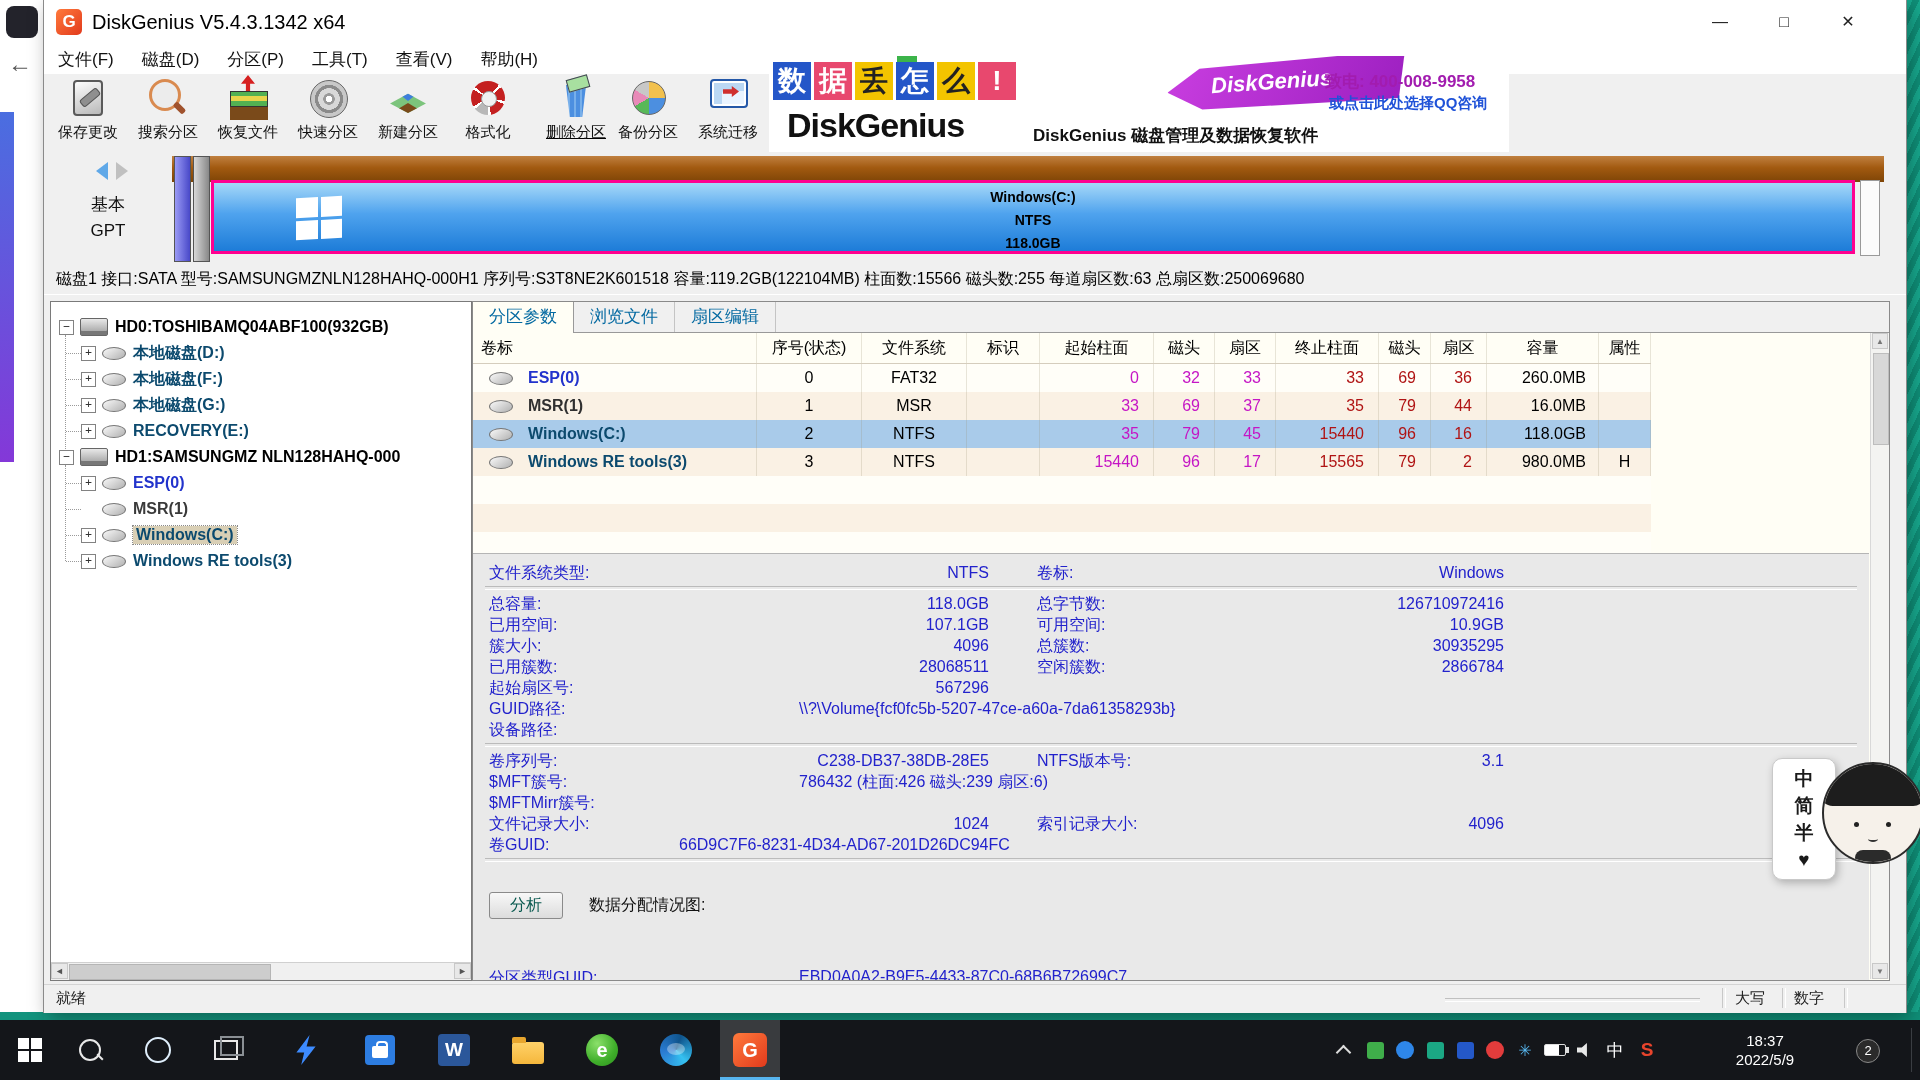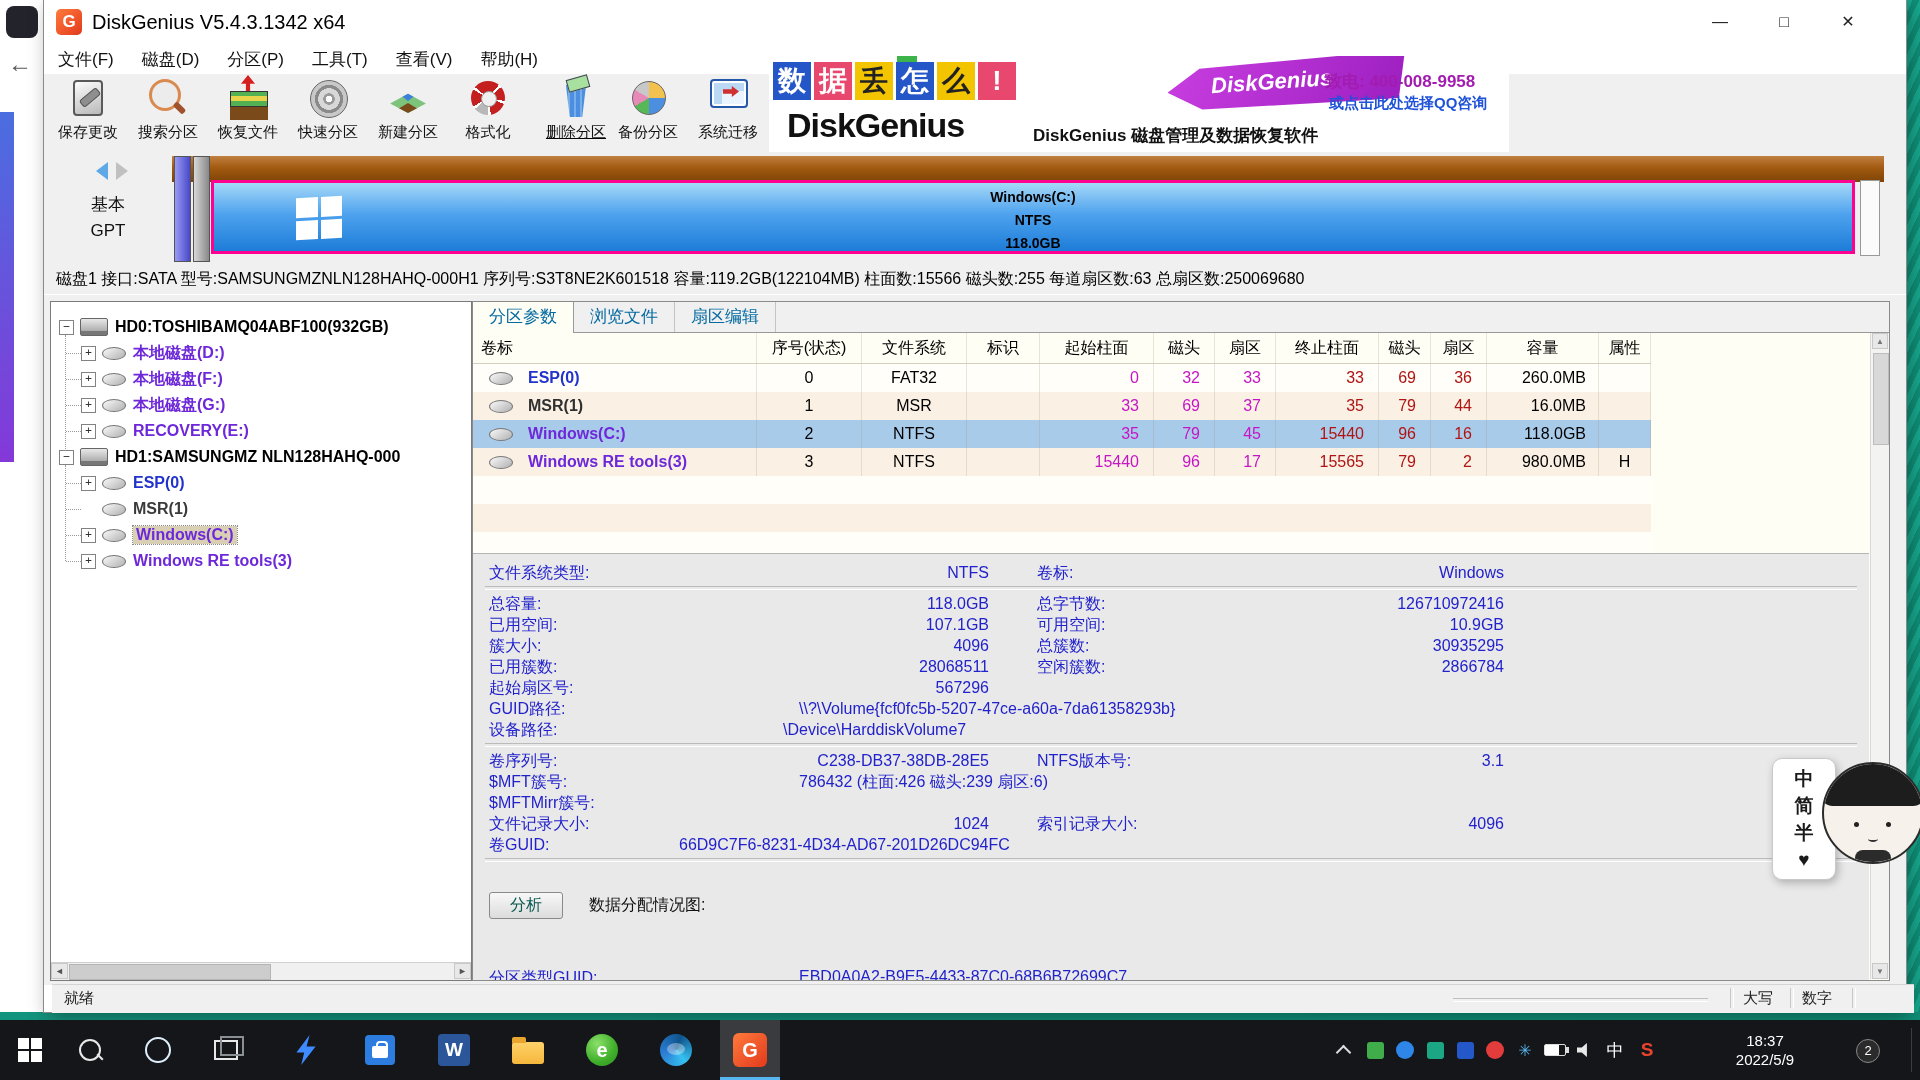--- a/index.html
+++ b/index.html
@@ -110,21 +110,21 @@
   .trow.lvl1{padding-left:30px;}
   .trow.lvl1::before{content:"";position:absolute;left:15px;top:13px;width:15px;border-top:1px dotted #9a9a9a;}
   .tguide{position:absolute;left:14px;width:1px;border-left:1px dotted #9a9a9a;}
   .expander{width:13px;height:13px;border:1px solid #828282;background:#fff;margin-right:6px;
     font-family:"DejaVu Sans Mono",monospace;font-size:11px;line-height:11px;text-align:center;color:#333;flex:none;font-weight:normal;}
   .exp-none{width:15px;height:13px;border:none;background:none;margin-right:6px;flex:none;}
   .ic-disk{width:26px;height:16px;border:1px solid #666;border-radius:2px;margin-right:7px;flex:none;
     background:linear-gradient(180deg,#e8e8e8,#9a9a9a);box-shadow:inset 0 -4px 0 #777;}
   .ic-part{width:22px;height:11px;border:1px solid #777;border-radius:50%;margin-right:7px;flex:none;
     background:linear-gradient(145deg,#fafafa,#b0b0b0);}
-  .n-black{color:#000;}.n-brown{color:#6d28d9;}.n-blue{color:#2233cc;}.n-gray{color:#3a3a3a;}.n-dark{color:#303030;}
+  .n-black{color:#000;}.n-brown{color:#0c4a6e;}.n-blue{color:#2233cc;}.n-gray{color:#3a3a3a;}.n-dark{color:#303030;}
   .trow.sel .tsel{background:#d9cfb5;outline:1px dotted #8a8a8a;padding:0 3px;}
   .hscroll{position:absolute;left:0;bottom:0;width:100%;height:17px;background:#f0f0f0;border-top:1px solid #d0d0d0;}
   .hs-arrow{position:absolute;top:0;width:17px;height:16px;background:#e8e8e8;border:1px solid #c8c8c8;
     font-size:9px;line-height:15px;text-align:center;color:#555;box-sizing:border-box;}
   .hs-thumb{position:absolute;left:18px;top:1px;width:200px;height:14px;background:#cdcdcd;border:1px solid #b5b5b5;}
   
   .rightpanel{position:absolute;left:428px;top:6px;width:1416px;height:678px;background:#fffef5;
     border:1px solid #8a8a8a;overflow:hidden;}
   .tabsbar{position:absolute;left:0;top:0;width:100%;height:30px;background:#f0f0f0;border-bottom:1px solid #999;display:flex;}
   .tab{padding:0 16px;line-height:30px;font-size:17px;color:#0369a1;border-right:1px solid #c4c4c4;}
@@ -164,21 +164,21 @@
   .analyze-btn{width:74px;height:27px;background:linear-gradient(#f8f8f8,#dcdcdc);border:1px solid #8a8a8a;
     border-radius:3px;font-size:16px;color:#0a5a50;font-family:inherit;}
   .analyze-cap{margin-left:26px;font-size:16px;color:#111;}
   .clipped-label{position:absolute;left:16px;top:414px;font-size:16px;color:#2222cc;}
   .clipped-value{position:absolute;left:326px;top:414px;font-size:16px;color:#2222cc;}
   .vscroll{position:absolute;right:0;top:31px;width:18px;height:646px;background:#f3f3f1;border-left:1px solid #d8d8d8;}
   .vs-arrow{position:absolute;left:1px;width:16px;height:16px;background:#e8e8e8;border:1px solid #c8c8c8;
     font-size:8px;text-align:center;line-height:15px;color:#777;box-sizing:border-box;}
   .vs-thumb{position:absolute;left:2px;top:20px;width:14px;height:90px;background:#d8d8d8;border:1px solid #bdbdbd;}
   
-  .statusbar{position:absolute;left:8px;top:984px;width:100%;height:28px;background:#f0f0f0;
+  .statusbar{position:absolute;left:0;top:984px;width:100%;height:28px;background:#f0f0f0;
     border-top:1px solid #d4d4d4;font-size:15px;color:#222;}
   .sb-ready{position:absolute;left:12px;top:4px;}
   .sb-groove{position:absolute;left:1401px;top:13px;width:255px;height:2px;border-top:1px solid #c0c0c0;border-bottom:1px solid #fff;}
   .sb-sep{position:absolute;top:3px;width:2px;height:20px;border-left:1px solid #c8c8c8;border-right:1px solid #fff;}
   .sb-caps{position:absolute;left:1691px;top:4px;}
   .sb-num{position:absolute;left:1750px;top:4px;}
   
   .taskbar{position:absolute;left:0;top:1020px;width:1920px;height:60px;background:#14161a;}
   .tslot{position:absolute;top:0;width:60px;height:60px;display:flex;align-items:center;justify-content:center;}
   .startflag{width:24px;height:24px;display:grid;grid-template-columns:1fr 1fr;grid-template-rows:1fr 1fr;gap:2px;}
@@ -548,21 +548,20 @@
                 <span class="dv">567296</span>
                 <span class="dl2"></span>
                 <span class="dv"></span>
               </div>
               <div class="drow">
                 <span class="dl">GUID路径:</span>
                 <span class="dfree" style="padding-left: 120px;">\\?\Volume{fcf0fc5b-5207-47ce-a60a-7da61358293b}</span>
               </div>
               <div class="drow">
                 <span class="dl">设备路径:</span>
-                <span class="dfree" style="padding-left: 104px;">\Device\HarddiskVolume7</span>
               </div>
               <div class="dsep"></div>
               <div class="drow">
                 <span class="dl">卷序列号:</span>
                 <span class="dv">C238-DB37-38DB-28E5</span>
                 <span class="dl2">NTFS版本号:</span>
                 <span class="dv">3.1</span>
               </div>
               <div class="drow">
                 <span class="dl">$MFT簇号:</span>

